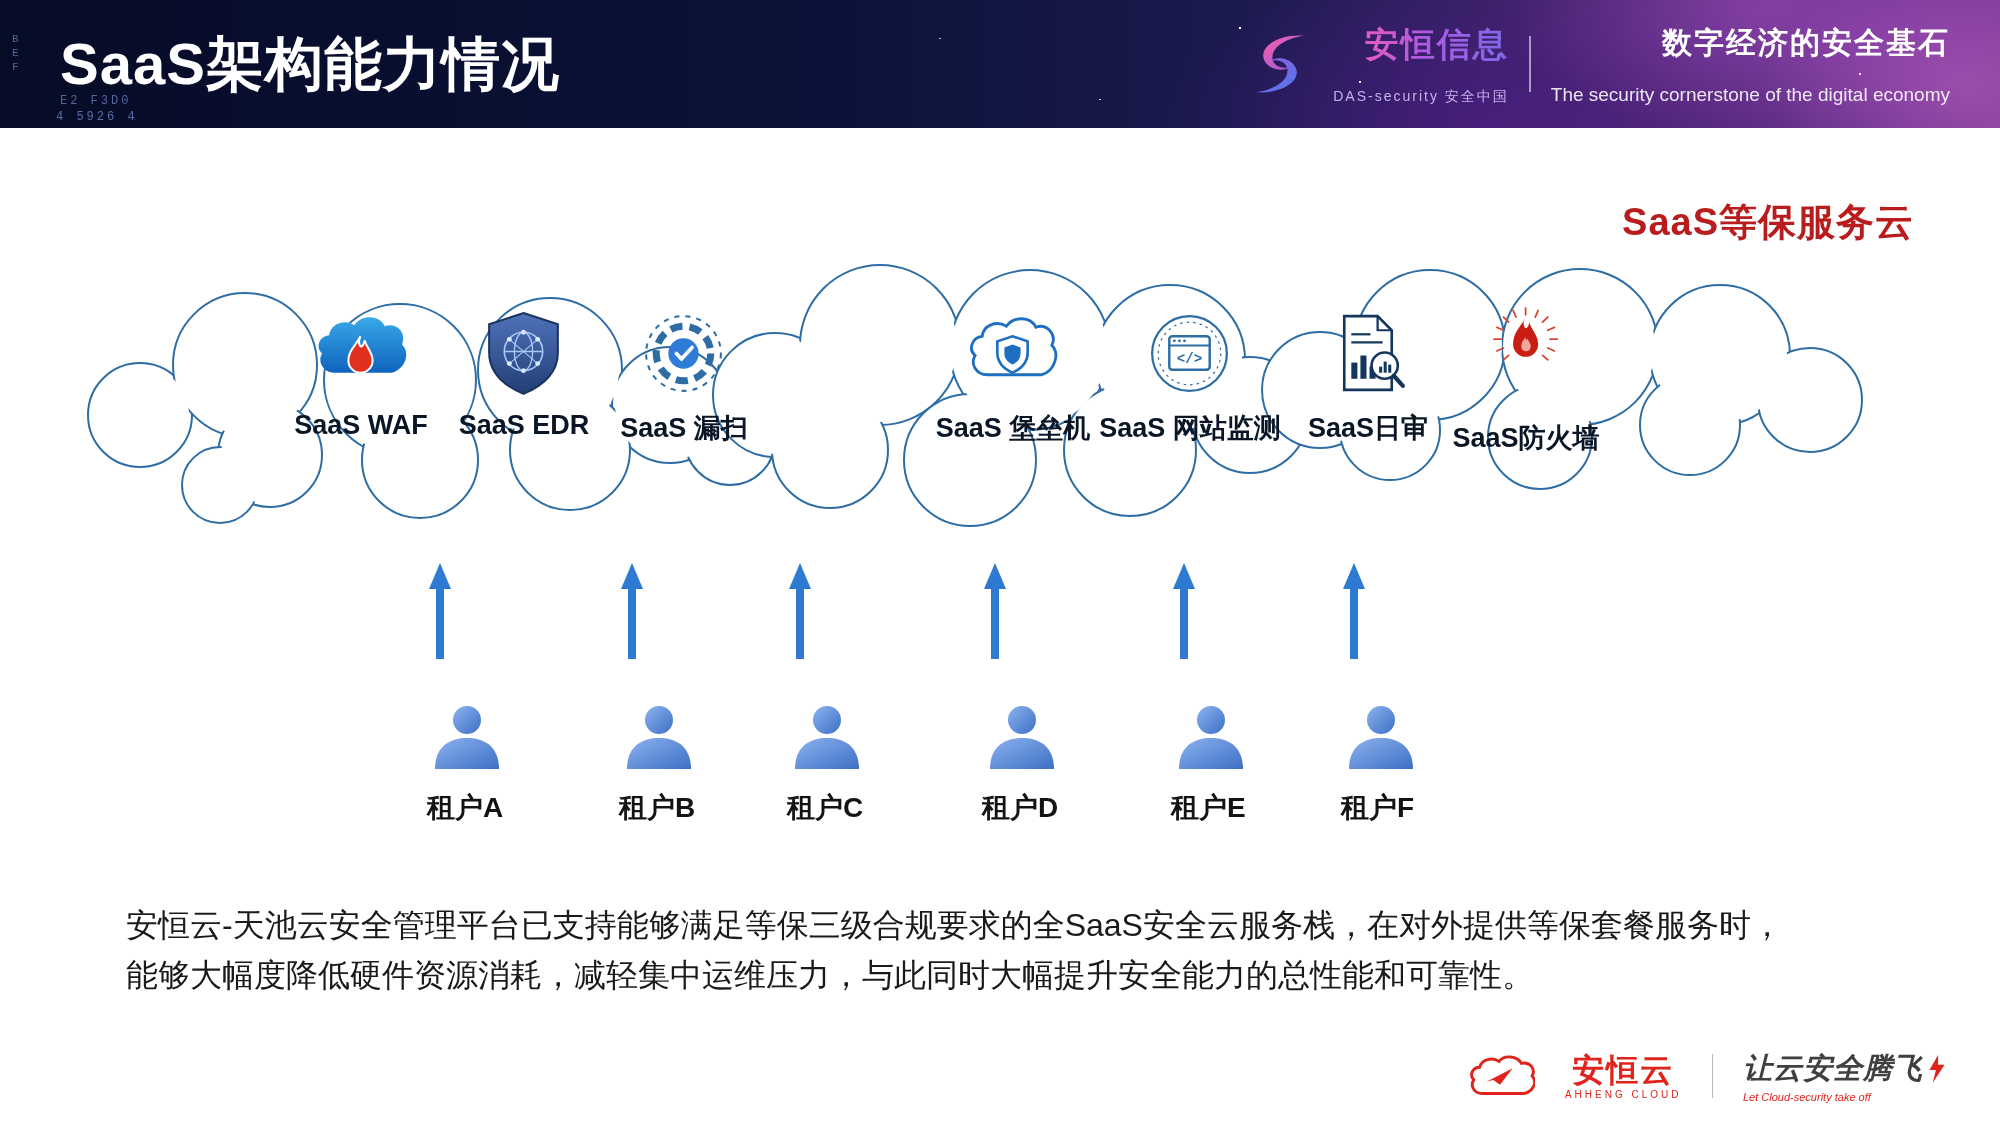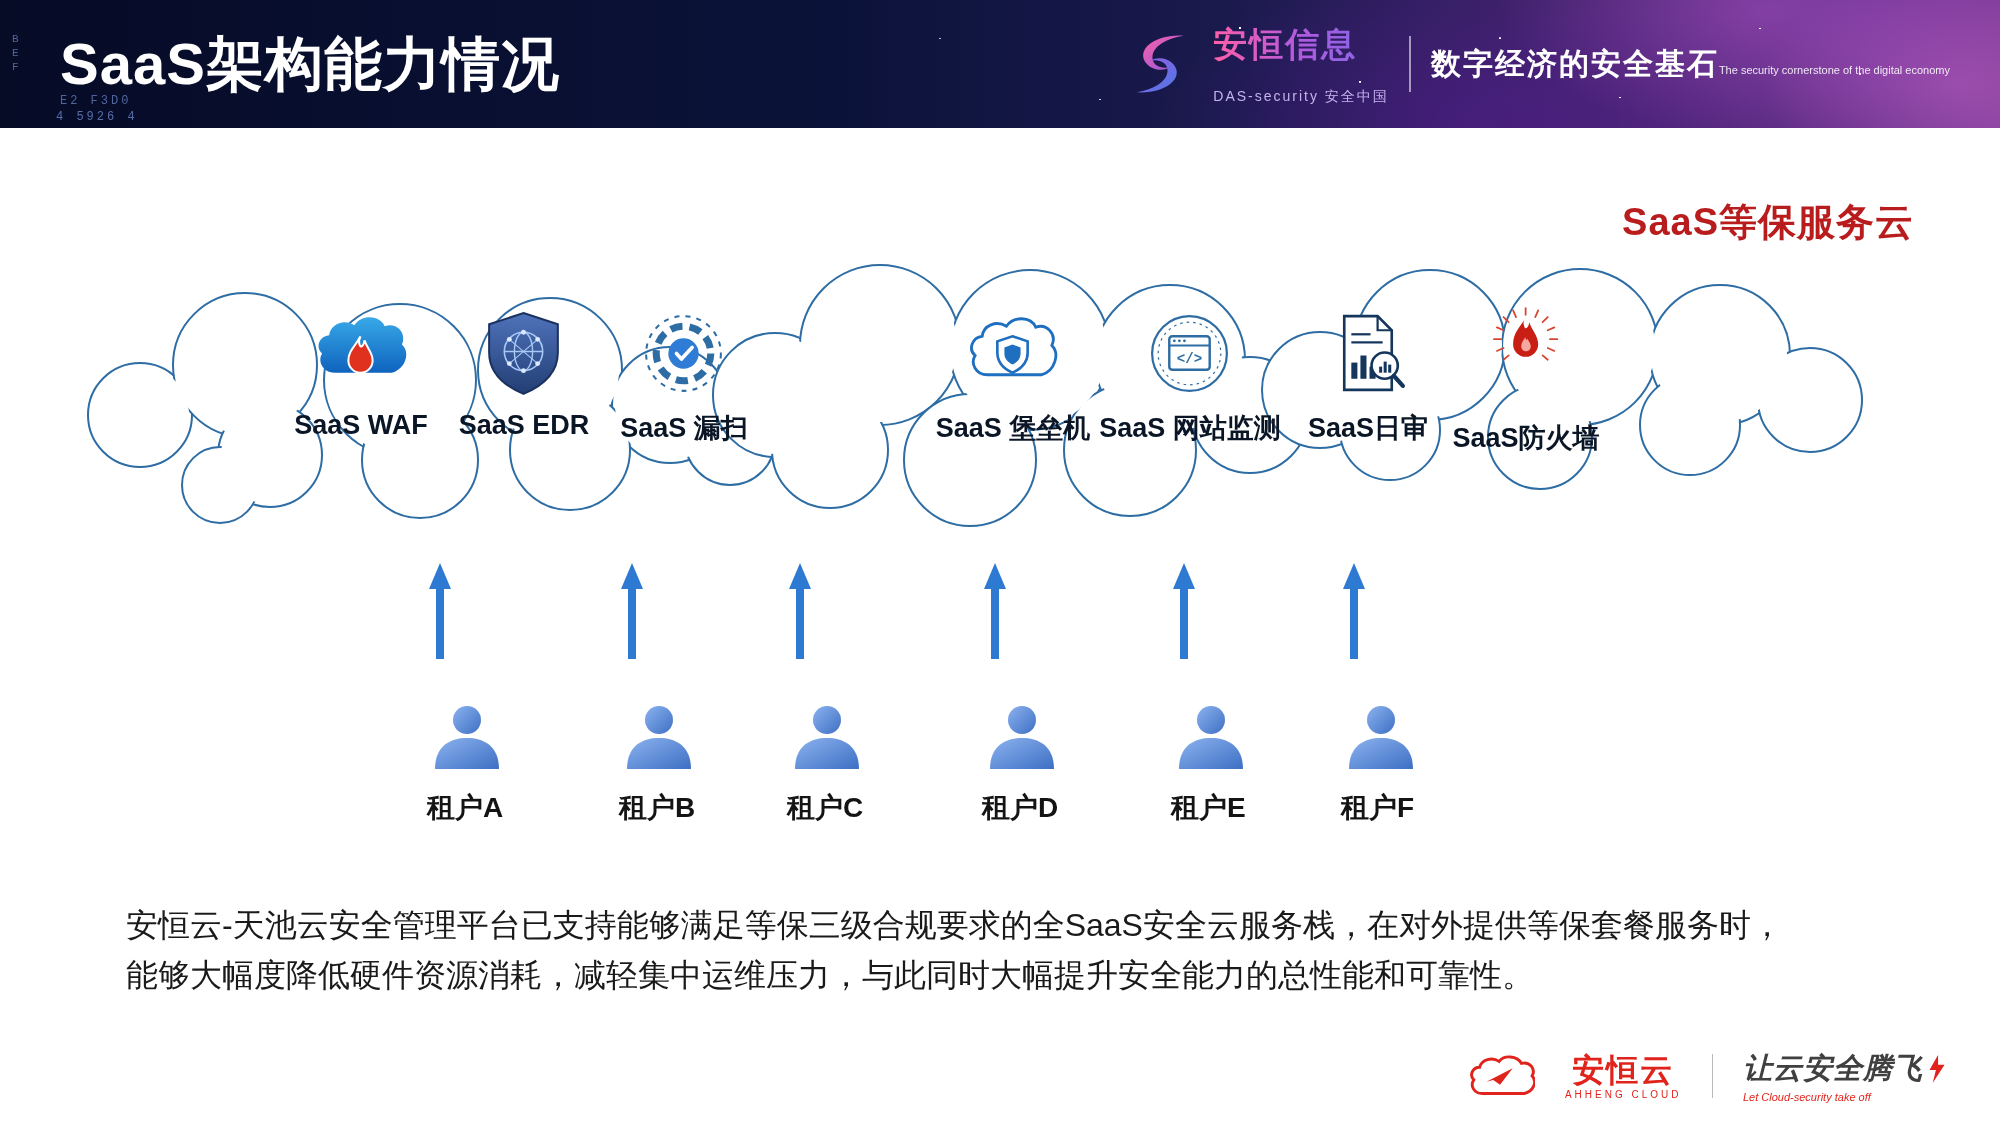--- a/index.html
+++ b/index.html
@@ -31,34 +31,34 @@
   }
   .deco-col{
     position:absolute;left:12px;top:32px;font-family:"Liberation Mono","DejaVu Sans Mono",monospace;
     font-size:11px;line-height:14px;color:rgba(140,175,255,.55);white-space:pre-line;
   }
   .deco-line1{position:absolute;left:60px;top:94px;font-family:"Liberation Mono","DejaVu Sans Mono",monospace;
     font-size:12px;letter-spacing:3px;color:rgba(140,175,255,.55);}
   .deco-line2{position:absolute;left:56px;top:110px;font-family:"Liberation Mono","DejaVu Sans Mono",monospace;
     font-size:12px;letter-spacing:3px;color:rgba(140,175,255,.60);}
   .hdr-logo{
-    position:absolute;right:50px;top:18px;height:92px;display:flex;align-items:center;gap:20px;
+    position:absolute;right:50px;top:18px;height:92px;display:flex;align-items:center;gap:20px;text-align:right;
   }
   .logo-mark{width:66px;height:66px;}
   .brand-col{display:flex;flex-direction:column;justify-content:center;}
   .brand-cn{
     font-size:34px;font-weight:800;letter-spacing:2px;
     background:linear-gradient(90deg,#ff5fa8,#b05ae0,#7a6ae8);
     -webkit-background-clip:text;background-clip:text;color:transparent;
   }
   .brand-sub{font-size:14px;color:#c4b2ec;letter-spacing:2px;margin-top:20px;}
   .hdr-divider{width:2px;height:56px;background:rgba(255,255,255,.55);}
-  .tagline-col{display:flex;flex-direction:row;justify-content:center;}
+  .tagline-col{display:flex;flex-direction:column;justify-content:center;}
   .tagline-cn{font-size:30px;font-weight:800;color:#ffffff;letter-spacing:2px;}
-  .tagline-en{font-size:11px;color:rgba(255,255,255,.88);margin-top:20px;}
+  .tagline-en{font-size:19px;color:rgba(255,255,255,.88);margin-top:20px;}
 
   
   .cloud-title{
     position:absolute;left:0;top:197px;width:1914px;text-align:right;
     font-size:38px;font-weight:800;color:#b91c1c;letter-spacing:1px;
   }
   .clouds-svg{position:absolute;left:70px;top:255px;width:1820px;height:290px;}
   .c-stroke{fill:#ffffff;stroke:#2e6da4;stroke-width:2;}
   .c-fill{fill:#ffffff;stroke:none;}
 

